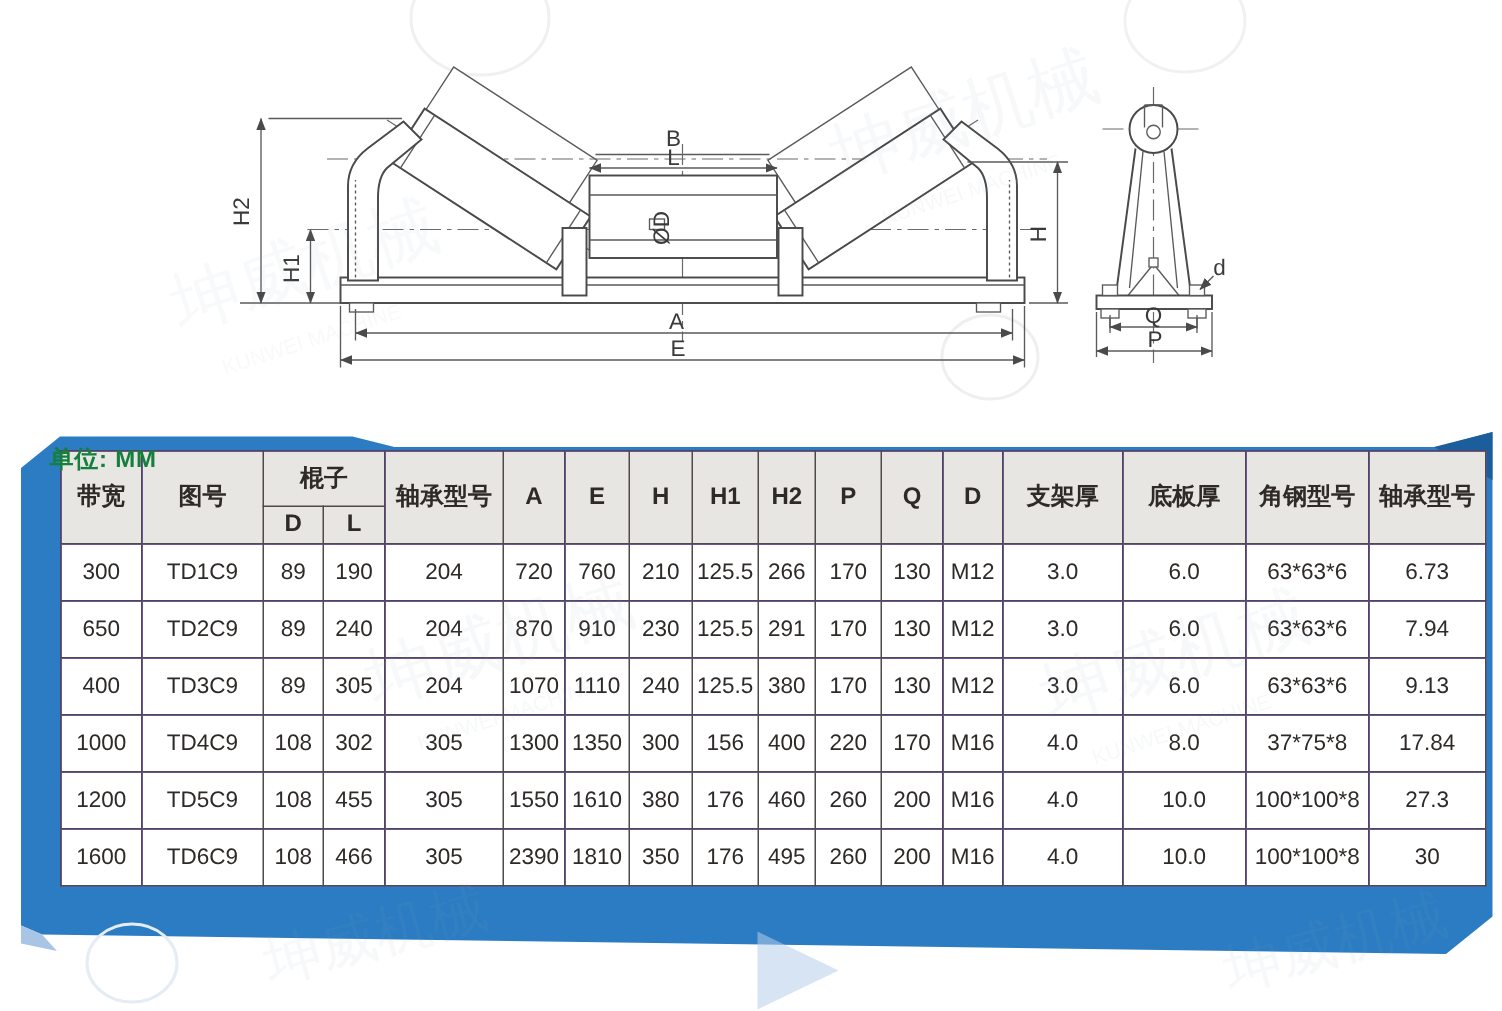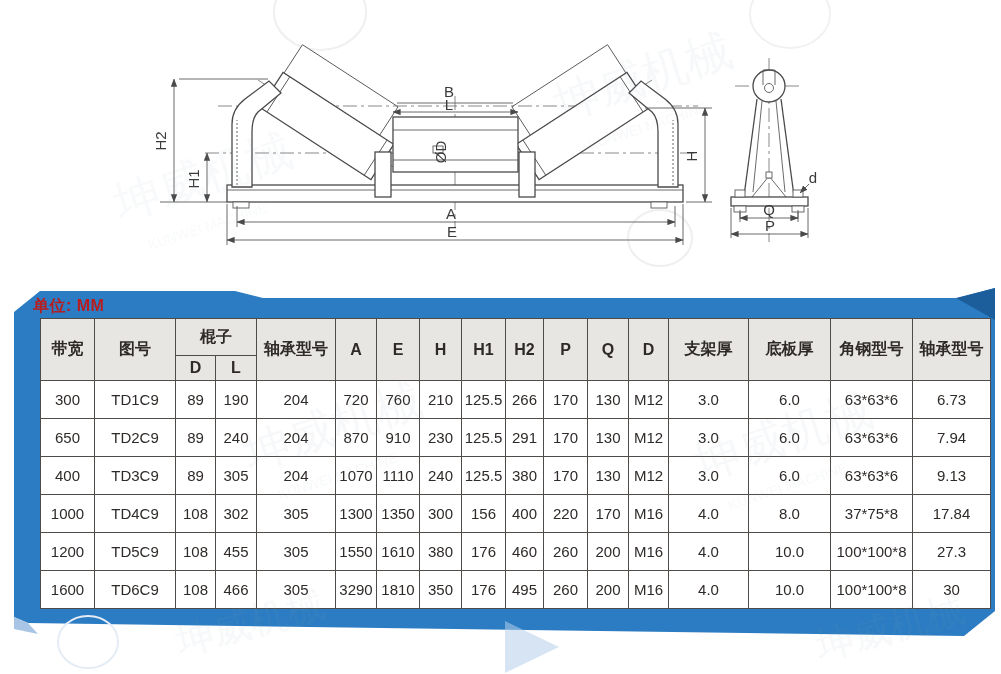--- a/index.html
+++ b/index.html
@@ -5,24 +5,24 @@
   html,body{margin:0;padding:0;}
   body{
     width:1001px;height:674px;position:relative;overflow:hidden;
     background:#ffffff;
     font-family:"Liberation Sans","DejaVu Sans",sans-serif;
     color:#2e2a28;
   }
   #panel-bg{position:absolute;left:0;top:0;z-index:1;}
   #unit-label{
     position:absolute;left:33px;top:296px;z-index:3;
-    color:#b91c1c;font-size:16px;font-weight:bold;letter-spacing:.5px;
+    color:#15803d;font-size:16px;font-weight:bold;letter-spacing:.5px;
   }
   #spec-table{
-    position:absolute;left:40px;top:318px;z-index:2;
+    position:absolute;left:40px;top:300px;z-index:2;
     width:950px;border-collapse:collapse;table-layout:fixed;
     background:#8b5cf6;
   }
   #spec-table th,#spec-table td{
     border:1.5px solid #4f4b48;text-align:center;vertical-align:middle;
     padding:0;overflow:hidden;white-space:nowrap;
   }
   #spec-table thead th{background:#e8e6e3;font-size:16px;font-weight:bold;}
   #spec-table thead tr.h1 th{height:36px;}
   #spec-table thead tr.h2 th{height:24px;}
@@ -193,21 +193,21 @@
         <td>10.0</td>
         <td>100*100*8</td>
         <td>27.3</td>
       </tr>
       <tr>
         <td>1600</td>
         <td>TD6C9</td>
         <td>108</td>
         <td>466</td>
         <td>305</td>
-        <td>3290</td>
+        <td>2390</td>
         <td>1810</td>
         <td>350</td>
         <td>176</td>
         <td>495</td>
         <td>260</td>
         <td>200</td>
         <td>M16</td>
         <td>4.0</td>
         <td>10.0</td>
         <td>100*100*8</td>

